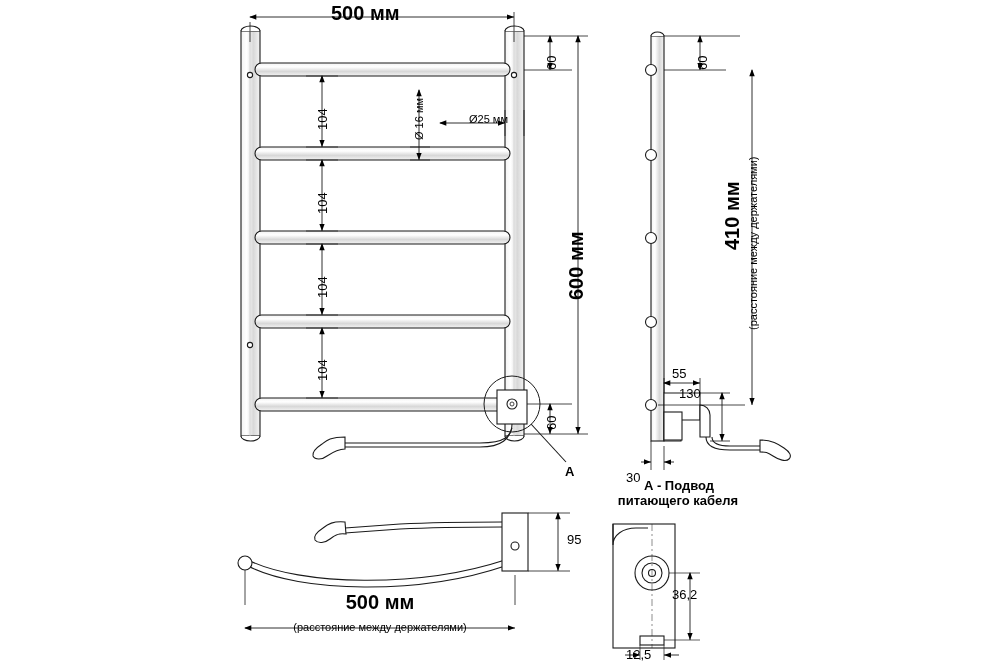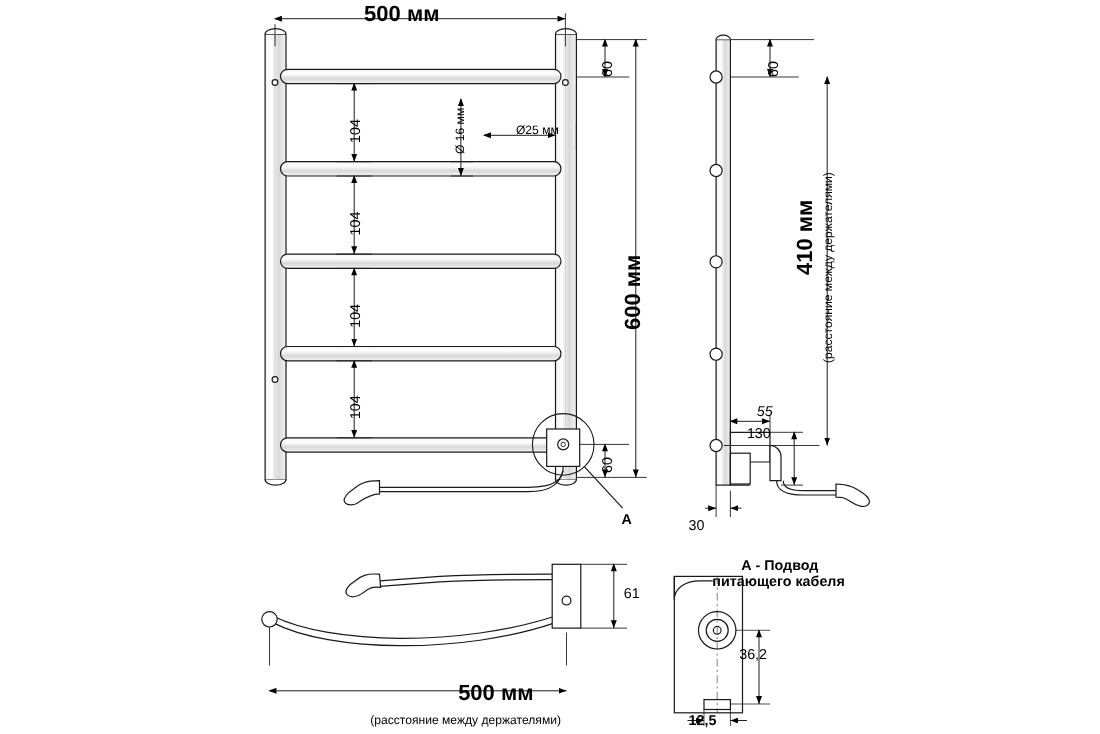--- a/index.html
+++ b/index.html
@@ -45,22 +45,21 @@
     font-size: 11px;
   }
   .lbl.bold {
     font-weight: bold;
   }
   .rot90 {
     transform: rotate(-90deg);
     transform-origin: left top;
   }
   .center {
-    text-align: right;
-    margin-top: 28px;
+    text-align: center;
   }
 </style>
 </head>
 <body>
 
 <div id="stage">
 
   <svg id="drawing" viewBox="0 0 1000 667">
     <defs>
       <marker id="arr" markerWidth="9" markerHeight="9" refX="8" refY="3" orient="auto" markerUnits="strokeWidth">
@@ -262,26 +261,26 @@
   <div class="lbl med rot90" style="left:316px; top:381px;">104</div>
 
   <div class="lbl small rot90" style="left:414px; top:140px;">Ø 16 мм</div>
   <div class="lbl small" style="left:452px; top:114px;margin-left:17px;">Ø25 мм</div>
 
   <div class="lbl med bold" style="left:565px; top:465px;">A</div>
 
   <div class="lbl med rot90" style="left:696px; top:70px;">60</div>
   <div class="lbl big rot90" style="left:722px; top:250px;">410 мм</div>
   <div class="lbl small rot90" style="left:748px; top:330px;">(расстояние между держателями)</div>
-  <div class="lbl med" style="left:688px; top:367px;font-style:italic;">55</div>
+  <div class="lbl med" style="left:672px; top:367px;">55</div>
   <div class="lbl med" style="left:679px; top:387px;">130</div>
   <div class="lbl med" style="left:626px; top:471px;">30</div>
 
   <div class="lbl med bold center" style="left:614px; top:479px; width:130px;">А - Подвод</div>
   <div class="lbl med bold center" style="left:588px; top:494px; width:180px;">питающего кабеля</div>
   <div class="lbl med" style="left:672px; top:588px;">36,2</div>
-  <div class="lbl med" style="left:626px; top:648px;font-weight:bold;">12,5</div>
-
-  <div class="lbl med" style="left:567px; top:533px;">61</div>
+  <div class="lbl med" style="left:626px; top:648px;">12,5</div>
+
+  <div class="lbl med" style="left:567px; top:533px;">95</div>
   <div class="lbl big center" style="left:275px; top:592px; width:210px;">500 мм</div>
   <div class="lbl small center" style="left:250px; top:622px; width:260px;">(расстояние между держателями)</div>
 
 </div>
 
 </body></html>

